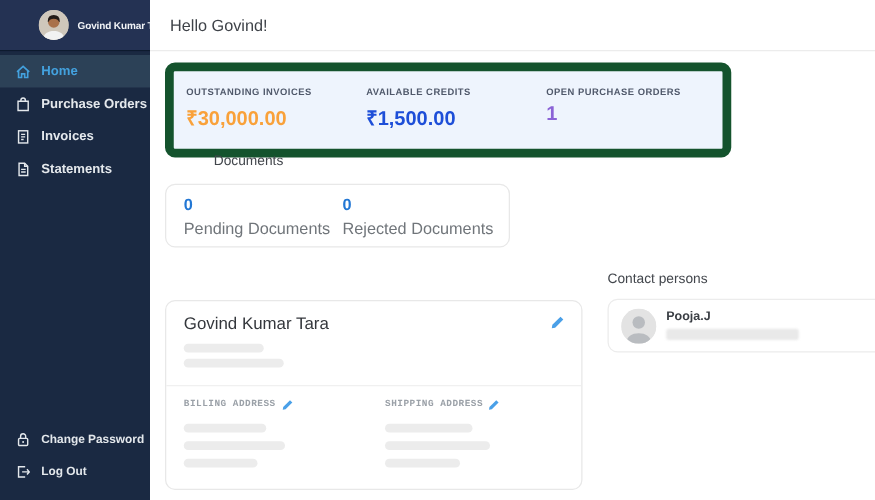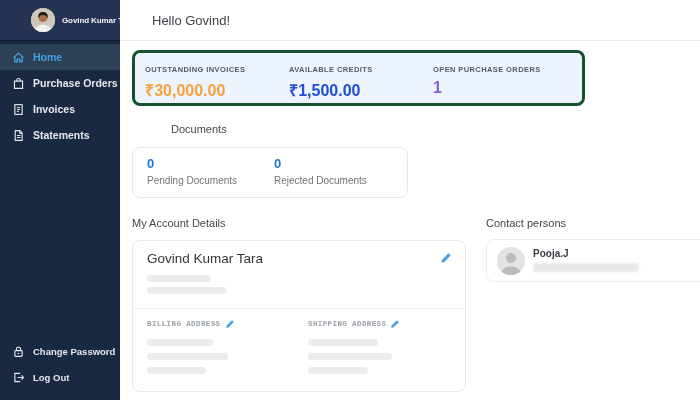--- a/index.html
+++ b/index.html
@@ -27,41 +27,41 @@
     color:#e4e8ec; font-size:10.5px; font-weight:600; cursor:pointer; white-space:nowrap;
   }
   .nav-item.active { background:#2c4157; color:#43a1de; }
   .nav-item .ico { width:13px; height:13px; margin-right:8px; flex:0 0 13px; display:block; }
   .nav-footer { position:absolute; bottom:10px; left:0; right:0; }
   .nav-footer .nav-item { font-size:9.5px; font-weight:bold; }
 
   
   .main-header {
     position:absolute; left:120px; top:0; right:0; height:41px; background:#fff;
-    border-bottom:1px solid #ececec; display:flex; align-items:center; padding-left:32px;
+    border-bottom:1px solid #ececec; display:flex; align-items:center; padding-left:16px;
   }
   .greeting { font-size:13px; color:#3e4248; font-weight:500; }
 
   .summary-strip {
-    position:absolute; left:132px; top:50px; width:453px; height:56px;
-    background:#eef4fd; border:3px solid #14532d; border-radius:8px;
+    position:absolute; left:132px; top:50px; width:453px; height:76px;
+    background:#eef4fd; border:7px solid #14532d; border-radius:8px;
   }
   .summary-col { position:absolute; top:12px; }
   .summary-col.c0 { left:10px; } .summary-col.c1 { left:154px; } .summary-col.c2 { left:298px; }
   .summary-label { font-size:7.5px; font-weight:bold; color:#50596b; letter-spacing:0.4px; white-space:nowrap; }
   .summary-value { font-size:16px; font-weight:bold; margin-top:5px; white-space:nowrap; }
 
   .section-title { position:absolute; font-size:11px; color:#42464c; }
   .card { position:absolute; background:#fff; border:1px solid #e8e8e8; border-radius:8px; }
 
   .doc-card { left:132px; top:147px; width:276px; height:51px; }
   .doc-stat { position:absolute; top:8px; }
   .doc-stat.s0 { left:14px; } .doc-stat.s1 { left:141px; }
   .doc-count { font-size:13px; font-weight:bold; cursor:pointer; }
-  .doc-label { font-size:10px; color:#70757a; margin-top:4px; white-space:nowrap; }
+  .doc-label { font-size:13px; color:#70757a; margin-top:4px; white-space:nowrap; }
 
   .account-card { left:132px; top:240px; width:334px; height:152px; }
   .account-name { position:absolute; left:14px; top:10px; font-size:13.5px; color:#34373c; }
   .edit-btn { position:absolute; right:13px; top:11px; width:12px; height:12px; color:#4aa0e8; cursor:pointer; }
   .edit-btn svg, .addr-edit svg { display:block; width:100%; height:100%; }
   .skel { position:absolute; height:7px; border-radius:4px; background:#ececec; }
   .acct-divider { position:absolute; left:0; right:0; top:67px; height:1px; background:#f0f0f0; }
   .addr-label-row { position:absolute; top:78px; display:flex; align-items:center; gap:4px; }
   .addr-label-row.left { left:14px; } .addr-label-row.right { left:175px; }
   .addr-label { font-size:7.5px; font-weight:600; color:#9ba1a8; letter-spacing:0.4px; white-space:nowrap;font-family:Liberation Mono, monospace; }
@@ -168,21 +168,20 @@
     <div class="doc-stat s0">
       <div class="doc-count" style="color: rgb(34, 119, 212);">0</div>
       <div class="doc-label">Pending Documents</div>
     </div>
     <div class="doc-stat s1">
       <div class="doc-count" style="color: rgb(34, 119, 212);">0</div>
       <div class="doc-label">Rejected Documents</div>
     </div>
   </div>
 
-  <div class="section-title" style="left:132px; top:217px;">My Account Details</div>
   <div class="card account-card">
     <div class="account-name">Govind Kumar Tara</div>
     <span class="edit-btn">
       <svg viewBox="0 0 16 16" fill="currentColor">
         <path d="M11.2 1.8 l3 3 L5.5 13.5 l-3.6 0.6 0.6-3.6 z M10 3.5 l2.5 2.5"></path>
       </svg>
     </span>
     <div class="skel" style="left:14px; top:34px; width:64px;"></div>
     <div class="skel" style="left:14px; top:46px; width:80px;"></div>
     <div class="acct-divider"></div>

